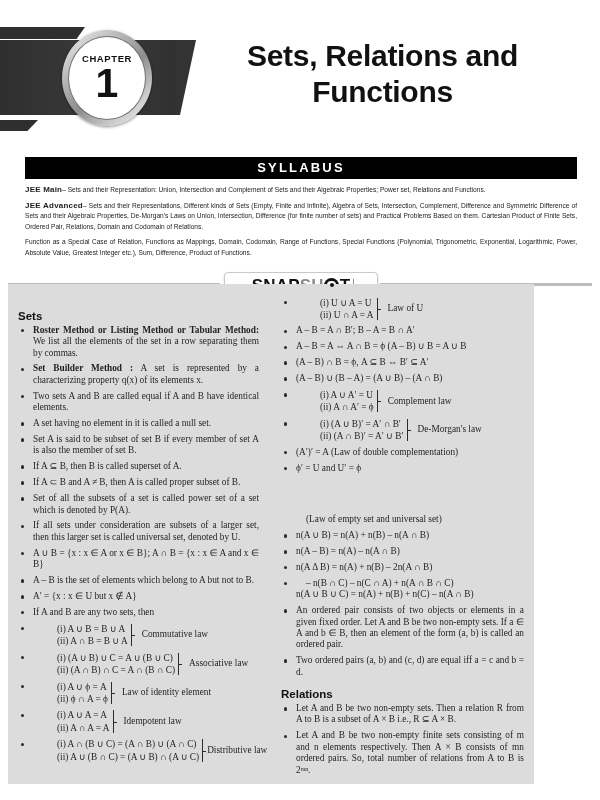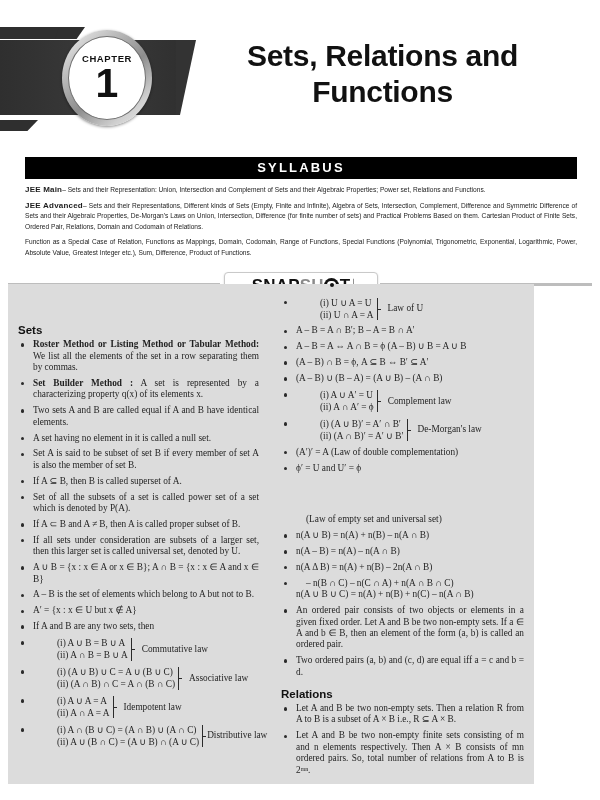--- a/index.html
+++ b/index.html
@@ -381,22 +381,22 @@
 
   <div class="col col-left">
     <div class="sec-head">Sets</div>
     <ul class="blist" id="sets-list">
         <li><span class="bold-lead">Roster Method or Listing Method or Tabular Method:</span><span> We list all the elements of the set in a row separating them by commas.</span></li>
         <li><span class="bold-lead">Set Builder Method :</span><span> A set is represented by a characterizing property q(x) of its elements x.</span></li>
         <li>Two sets A and B are called equal if A and B have identical elements.</li>
         <li>A set having no element in it is called a null set.</li>
         <li>Set A is said to be subset of set B if every member of set A is also the member of set B.</li>
         <li>If A ⊆ B, then B is called superset of A.</li>
+        <li>If A ⊂ B and A ≠ B, then A is called proper subset of B.</li>
         <li>Set of all the subsets of a set is called power set of a set which is denoted by P(A).</li>
-        <li>If A ⊂ B and A ≠ B, then A is called proper subset of B.</li>
         <li>If all sets under consideration are subsets of a larger set, then this larger set is called universal set, denoted by U.</li>
         <li>A ∪ B = {x : x ∈ A or x ∈ B}; A ∩ B = {x : x ∈ A and x ∈ B}</li>
         <li>A – B is the set of elements which belong to A but not to B.</li>
         <li>A′ = {x : x ∈ U but x ∉ A}</li>
         <li>If A and B are any two sets, then</li>
         <li>
           <div class="pair">
             <div class="pair-items">
               <div>(i)  A ∪ B = B ∪ A</div>
               <div>(ii)  A ∩ B = B ∪ A</div>
@@ -406,20 +406,30 @@
           </div>
         </li>
         <li>
           <div class="pair">
             <div class="pair-items">
               <div>(i)  (A ∪ B) ∪ C = A ∪ (B ∪ C)</div>
               <div>(ii)  (A ∩ B) ∩ C = A ∩ (B ∩ C)</div>
             </div>
             <div class="brace"></div>
             <div class="pair-label">Associative law</div>
+          </div>
+        </li>
+        <li>
+          <div class="pair">
+            <div class="pair-items">
+              <div>(i)  A ∪ ϕ = A</div>
+              <div>(ii)  ϕ ∩ A = ϕ</div>
+            </div>
+            <div class="brace"></div>
+            <div class="pair-label">Law of identity element</div>
           </div>
         </li>
         <li>
           <div class="pair">
             <div class="pair-items">
               <div>(i)  A ∪ A = A</div>
               <div>(ii)  A ∩ A = A</div>
             </div>
             <div class="brace"></div>
             <div class="pair-label">Idempotent law</div>

